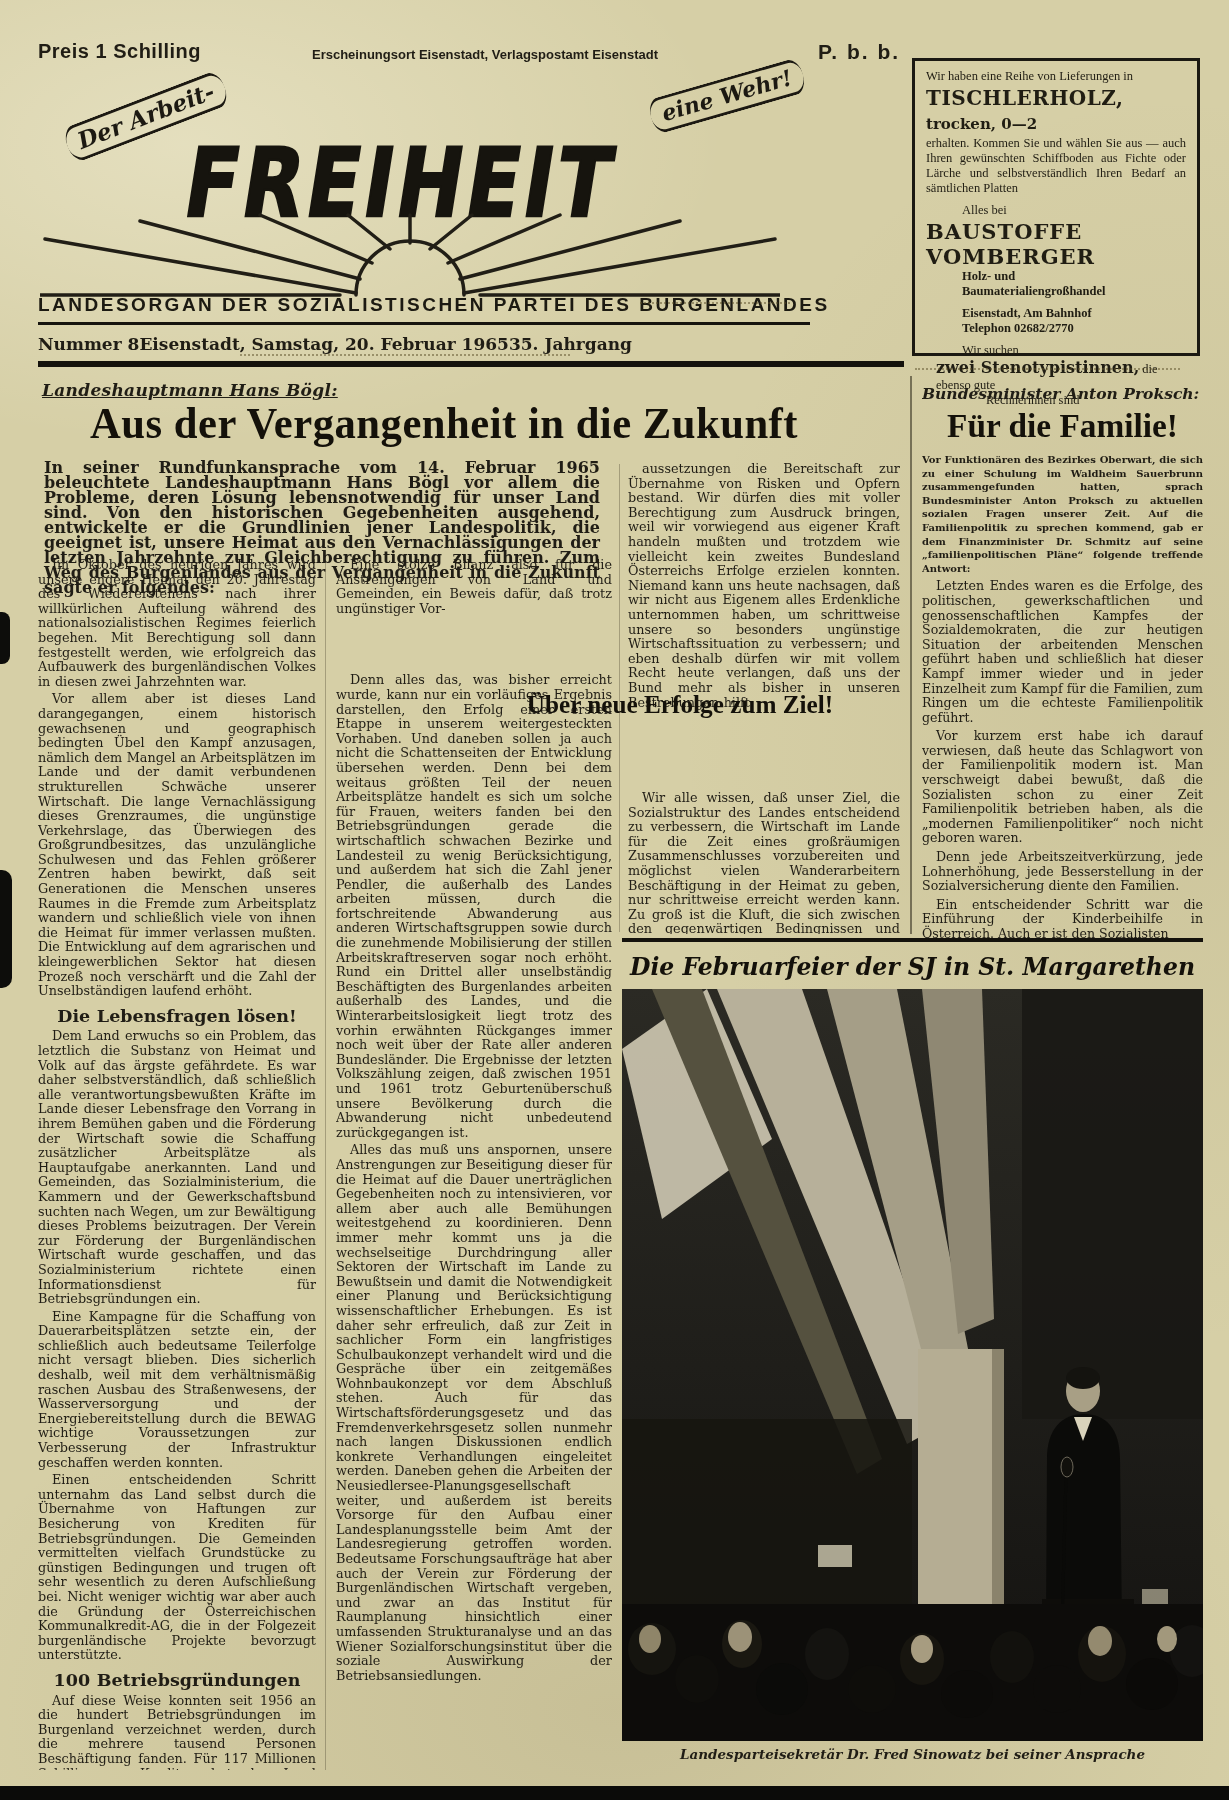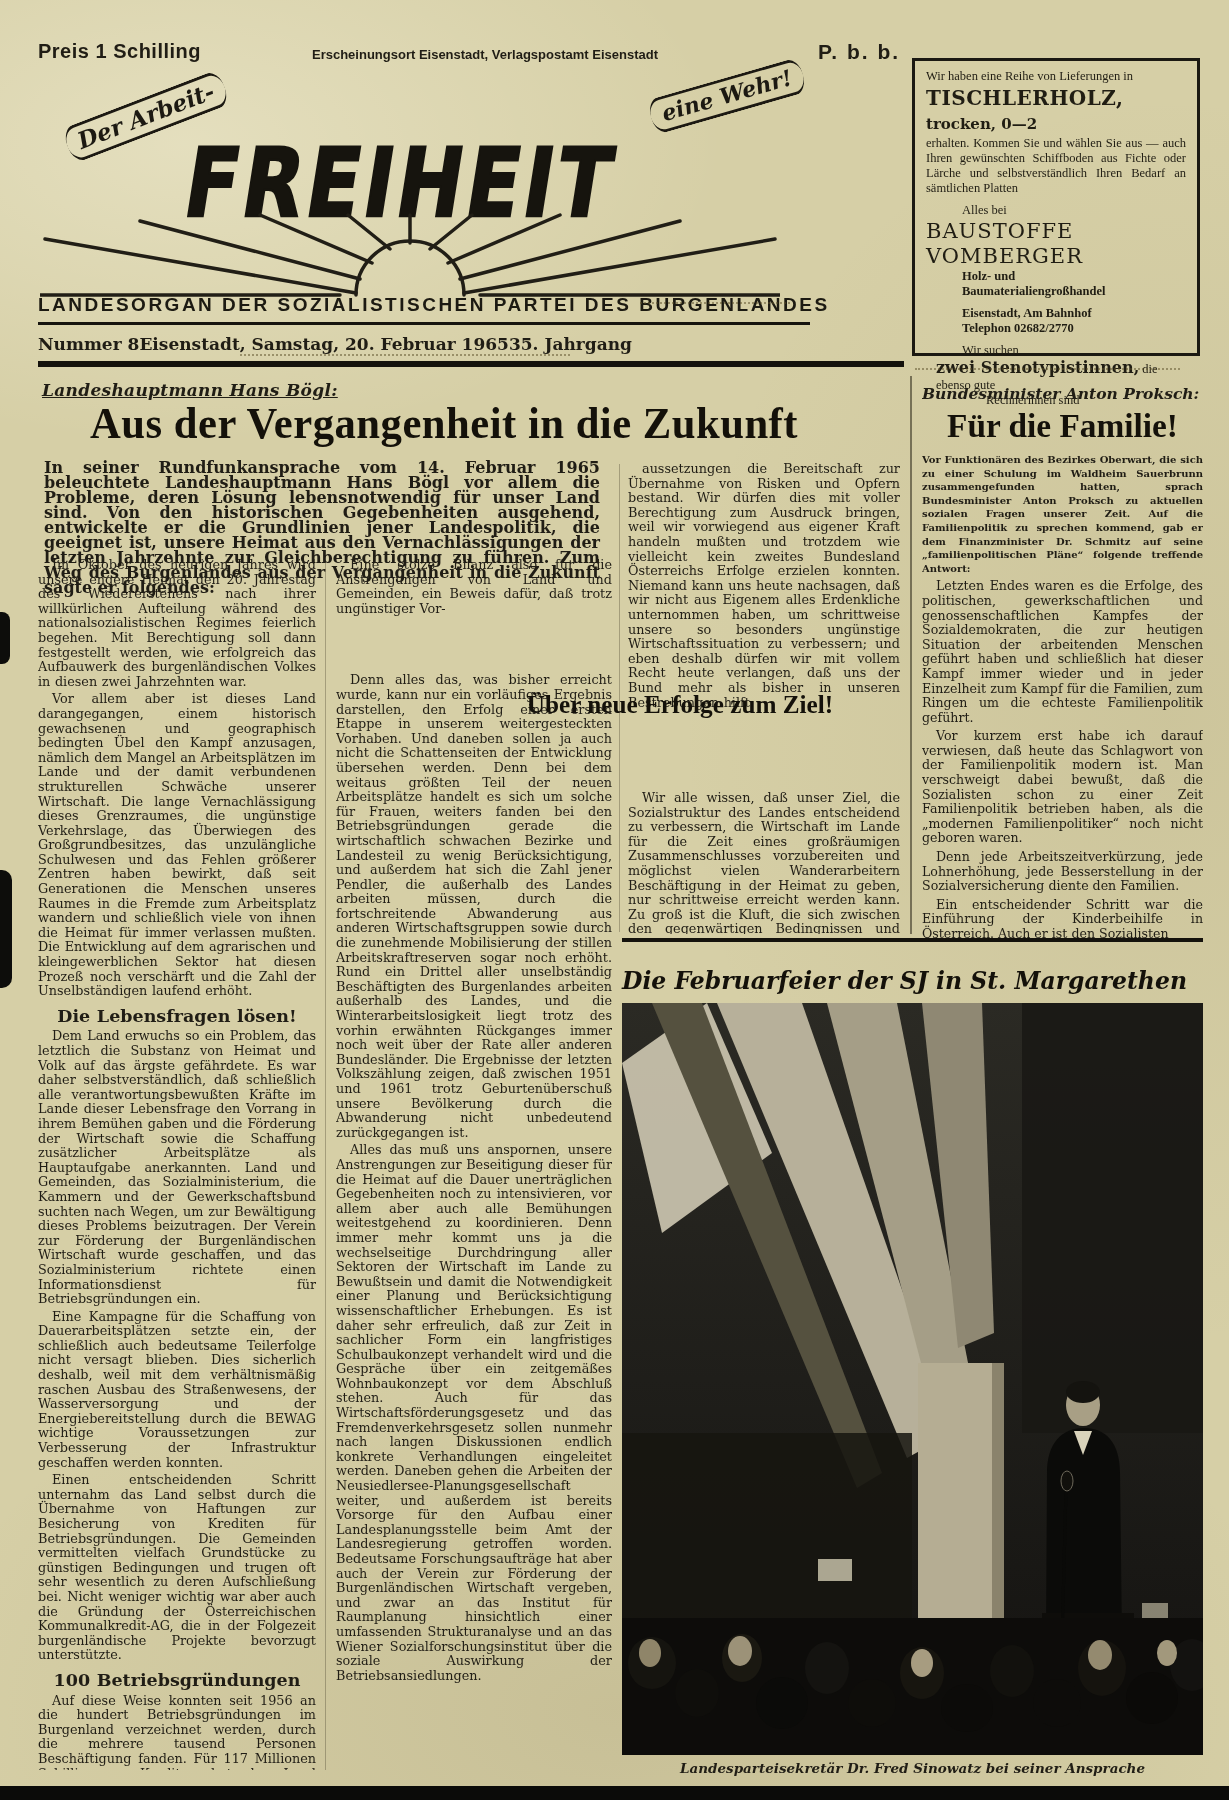--- a/index.html
+++ b/index.html
@@ -35,21 +35,21 @@
                 font:bold 17px "DejaVu Serif",serif;}
   .heavy-rule{left:38px;top:361px;width:866px;height:6px;background:#14120c;}
   
   .ad-box{left:912px;top:58px;width:288px;height:298px;border:3px solid #1b1912;box-sizing:border-box;
           padding:8px 11px;font-family:"Liberation Serif",serif;font-size:12.5px;line-height:1.2;color:#201d13;}
   .ad-intro{text-align:justify;}
   .ad-product{margin-top:2px;font-weight:bold;font-size:20px;letter-spacing:.5px;font-family:"DejaVu Serif",serif;}
   .ad-product .detail{font-size:15px;letter-spacing:0;}
   .ad-body{margin-top:2px;text-align:justify;}
   .ad-allesbei{margin:7px 0 0 36px;}
-  .ad-company{margin-top:1px;font-weight:normal;font-size:21px;letter-spacing:1px;font-family:"DejaVu Serif",serif;}
+  .ad-company{margin-top:1px;font-weight:bold;font-size:21px;letter-spacing:1px;font-family:"DejaVu Serif",serif;}
   .ad-sub{font-weight:bold;margin-left:36px;}
   .ad-addr{font-weight:bold;margin-left:36px;margin-top:7px;}
   .ad-wirsuchen{margin:7px 0 0 36px;}
   .ad-job{margin-left:10px;}
   .ad-job .pos{font-weight:bold;font-size:16px;font-family:"DejaVu Serif",serif;}
   .ad-job2{margin-left:60px;}
   
   .content{left:38px;top:372px;width:1165px;height:1412px;}
   .kicker{left:4px;top:8px;font:bold italic 17px "DejaVu Serif",serif;letter-spacing:.3px;text-decoration:underline;}
   .headline{left:52px;top:26px;white-space:nowrap;font:bold 44px "Liberation Serif",serif;
@@ -71,21 +71,21 @@
   .div3{left:872px;top:4px;height:558px;width:2px;background:rgba(25,22,10,.5);}
   
   .family{left:884px;top:0;width:281px;height:566px;overflow:hidden;}
   .f-kicker{font:bold italic 15.5px "DejaVu Serif",serif;margin-top:12px;}
   .f-headline{font:bold 34px "Liberation Serif",serif;text-align:center;margin:4px 0 8px;transform:scaleX(.98);color:#14110a;}
   .f-intro{font-weight:bold;font-size:10px;line-height:13.6px;text-align:justify;}
   .f-body p{font-size:12.6px;line-height:14.6px;text-align:justify;margin:4px 0 0;text-indent:14px;}
   
   .photo-section{left:584px;top:566px;width:581px;}
   .photo-rule{height:4px;background:#14120c;}
-  .photo-heading{margin-top:25px;text-align:left;font:bold italic 23.5px "DejaVu Serif",serif;color:#14110a;}
+  .photo-heading{margin-top:11px;text-align:center;font:bold italic 23.5px "DejaVu Serif",serif;color:#14110a;}
   .photo-frame{margin-top:8px;width:581px;height:752px;background:#1c1b17;
                box-shadow:inset 0 0 40px rgba(0,0,0,.6);}
   .photo-frame svg{display:block;width:100%;height:100%;}
   .photo-caption{margin-top:5px;text-align:center;font:bold italic 13.5px "DejaVu Serif",serif;}
   
   .edge-mark1{left:0;top:612px;width:10px;height:52px;background:#0d0d0b;border-radius:0 8px 8px 0;}
   .edge-mark2{left:0;top:870px;width:12px;height:118px;background:#0d0d0b;border-radius:0 10px 10px 0;}
   .bottom-bar{left:0;top:1786px;width:1229px;height:14px;background:#0b0b09;}
   .dots{border-bottom:2px dotted rgba(90,78,40,.5);height:2px;}
   .dots1{left:240px;top:352px;width:330px;}

